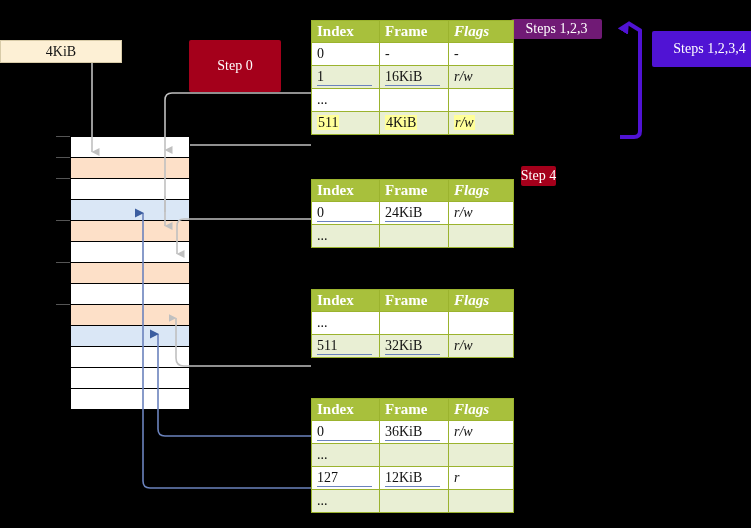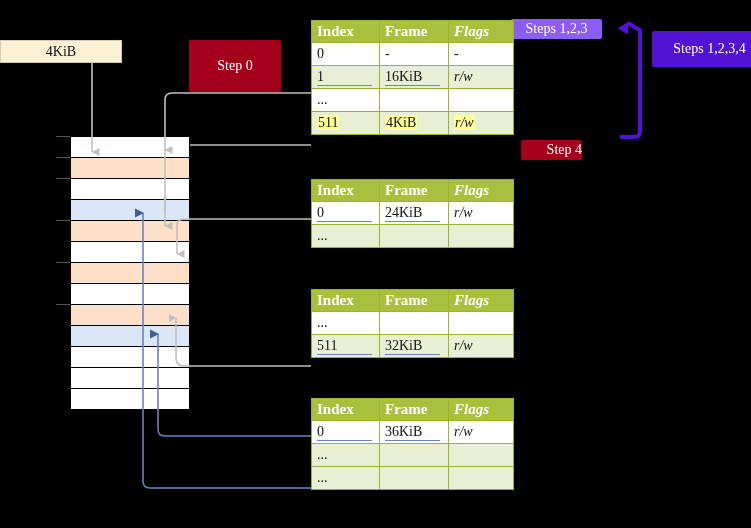--- a/index.html
+++ b/index.html
@@ -69,27 +69,27 @@
       <div class="tick" style="left: -14px; top: 42px; width: 14px;"></div>
       <div class="tick" style="left: -14px; top: 84px; width: 14px;"></div>
       <div class="tick" style="left: -14px; top: 126px; width: 14px;"></div>
       <div class="tick" style="left: -14px; top: 168px; width: 14px;"></div>
     </div>
 
   <div id="badges">
       <div class="badge" style="left: 189px; top: 40px; width: 60px; height: 20px; background: rgb(164, 0, 27); padding: 16px;">
         <span>Step 0</span>
       </div>
-      <div class="badge" style="left: 511px; top: 19px; width: 91px; height: 20px; background: #8b5cf6; padding: 0px;">
+      <div class="badge" style="left: 511px; top: 19px; width: 91px; height: 20px; background: #701a75; padding: 0px;">
         <span>Steps 1,2,3</span>
       </div>
       <div class="badge" style="left: 652px; top: 31px; width: 99px; height: 20px; background: rgb(80, 19, 212); padding: 8px;">
         <span>Steps 1,2,3,4</span>
       </div>
-      <div class="badge" style="left: 521px; top: 140px; width: 61px; height: 20px; background: rgb(164, 0, 27); padding: 0px; justify-content: flex-end;">
+      <div class="badge" style="left: 521px; top: 166px; width: 35px; height: 20px; background: rgb(164, 0, 27); padding: 0px;">
         <span>Step 4</span>
       </div>
     </div>
 
   <div id="tables">
       <table class="ptable" style="left: 311px; top: 20px;">
         <thead>
           <tr>
             <th class="colI">Index</th>
             <th class="colF">Frame</th>
@@ -172,20 +172,25 @@
         <tbody>
           <tr>
             <td class="colI"><span class="ul">0</span></td>
             <td class="colF"><span class="ul">36KiB</span></td>
             <td class="colG"><span>r/w</span></td>
           </tr>
           <tr class="alt">
             <td class="colI"><span>...</span></td>
             <td class="colF"></td>
             <td class="colG"></td>
+          </tr>
+          <tr>
+            <td class="colI"><span class="ul">127</span></td>
+            <td class="colF"><span class="ul">12KiB</span></td>
+            <td class="colG"><span>r</span></td>
           </tr>
           <tr class="alt">
             <td class="colI"><span>...</span></td>
             <td class="colF"></td>
             <td class="colG"></td>
           </tr>
         </tbody>
       </table>
     </div>
 

